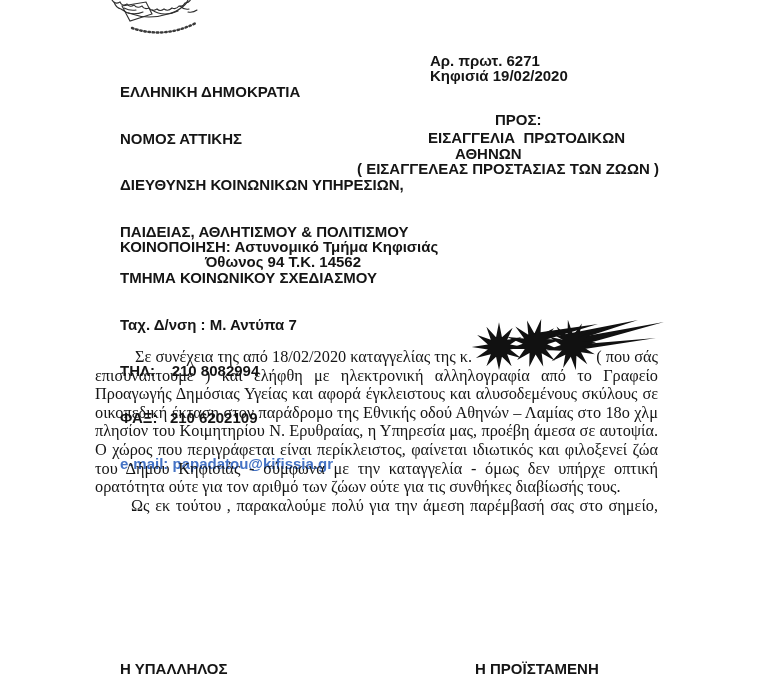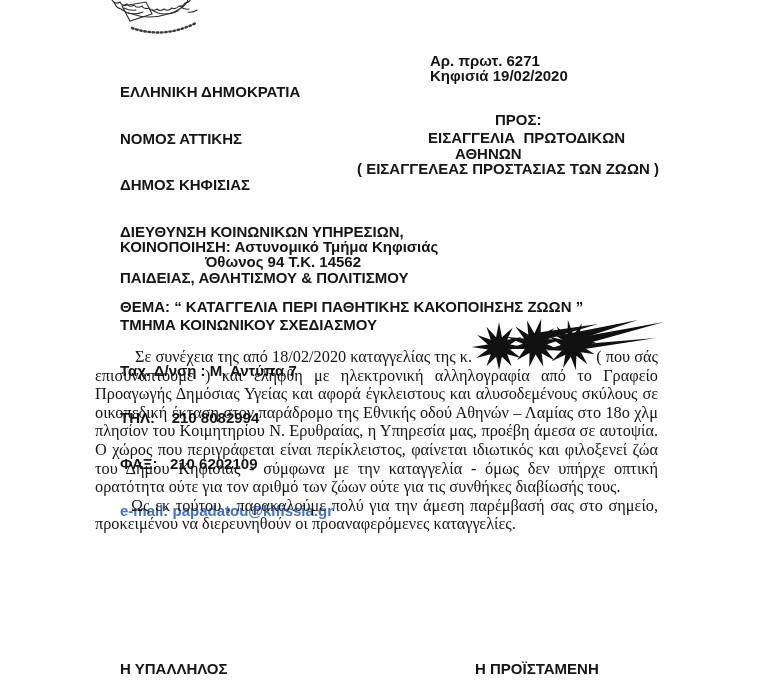--- a/index.html
+++ b/index.html
@@ -56,56 +56,53 @@
         <path d="M44,10 q6,4 13,4 q7,0 13,-3"></path>
         <path d="M72,6 q4,4 9,3 M80,12 q5,1 9,-2"></path>
       </g>
       <path d="M24,28 q32,11 64,-5" fill="none" stroke="#3a3a3a" stroke-width="2.4" stroke-dasharray="1.6,2.6" stroke-linecap="round"></path>
     </svg>
   </div>
 
   <div class="abs sans" id="hdr-left">
     <div class="hline">ΕΛΛΗΝΙΚΗ ΔΗΜΟΚΡΑΤΙΑ</div>
     <div class="hline">ΝΟΜΟΣ ΑΤΤΙΚΗΣ</div>
-    <div class="hline">ΔΗΜΟΣ ΚΗΦΙΣΙΑΣ</div>
     <div class="hline">ΔΙΕΥΘΥΝΣΗ ΚΟΙΝΩΝΙΚΩΝ ΥΠΗΡΕΣΙΩΝ,</div>
     <div class="hline">ΠΑΙΔΕΙΑΣ, ΑΘΛΗΤΙΣΜΟΥ &amp; ΠΟΛΙΤΙΣΜΟΥ</div>
     <div class="hline">ΤΜΗΜΑ ΚΟΙΝΩΝΙΚΟΥ ΣΧΕΔΙΑΣΜΟΥ</div>
     <div class="hline">Ταχ. Δ/νση : Μ. Αντύπα 7</div>
     <div class="hline">ΤΗΛ:    210 8082994</div>
     <div class="hline">ΦΑΞ:   210 6202109</div>
     <div class="hline email">e-mail: papadatou@kifissia.gr</div>
   </div>
 
   <div class="abs sans" id="proto">Αρ. πρωτ. 6271</div>
   <div class="abs sans" id="date">Κηφισιά 19/02/2020</div>
   <div class="abs sans" id="pros">ΠΡΟΣ:</div>
   <div class="abs sans" id="rec1">ΕΙΣΑΓΓΕΛΙΑ  ΠΡΩΤΟΔΙΚΩΝ</div>
   <div class="abs sans" id="rec2">ΑΘΗΝΩΝ</div>
   <div class="abs sans" id="rec3">( ΕΙΣΑΓΓΕΛΕΑΣ ΠΡΟΣΤΑΣΙΑΣ ΤΩΝ ΖΩΩΝ )</div>
 
   <div class="abs sans" id="koin1">ΚΟΙΝΟΠΟΙΗΣΗ: Αστυνομικό Τμήμα Κηφισιάς</div>
   <div class="abs sans" id="koin2">Όθωνος 94 Τ.Κ. 14562</div>
 
-  <div class="abs sans" id="subject">ΘΕΜΑ: “ ΚΑΤΑΓΓΕΛΙΑ ΠΕΡΙ ΠΑΘΗΤΙΚΗΣ ΚΑΚΟΠΟΙΗΣΗΣ ΖΩΩΝ ”</div>
 
   <div class="abs serif" id="body-text">
     <div class="l1">
       <span>Σε συνέχεια της από 18/02/2020 καταγγελίας της κ.</span>
       <span>( που σάς</span>
     </div>
     <div class="jline">επισυνάπτουμε ) και ελήφθη με ηλεκτρονική αλληλογραφία από το Γραφείο</div>
     <div class="jline">Προαγωγής Δημόσιας Υγείας και αφορά έγκλειστους και αλυσοδεμένους σκύλους σε</div>
     <div class="jline">οικοπεδική έκταση στον παράδρομο της Εθνικής οδού Αθηνών – Λαμίας στο 18ο χλμ</div>
     <div class="jline">πλησίον του Κοιμητηρίου Ν. Ερυθραίας, η Υπηρεσία μας, προέβη άμεσα σε αυτοψία.</div>
     <div class="jline">Ο χώρος που περιγράφεται είναι περίκλειστος, φαίνεται ιδιωτικός και φιλοξενεί ζώα</div>
     <div class="jline">του Δήμου Κηφισιάς - σύμφωνα με την καταγγελία - όμως δεν υπήρχε οπτική</div>
     <div>ορατότητα ούτε για τον αριθμό των ζώων ούτε για τις συνθήκες διαβίωσής τους.</div>
     <div class="jline indent">Ως εκ τούτου , παρακαλούμε πολύ για την άμεση παρέμβασή σας στο σημείο,</div>
-    <div>προκειμένου να διερευνηθούν οι προαναφερόμενες καταγγελίες.</div>
   </div>
 
   <div class="abs" id="redaction">
     <svg width="200" height="52" viewBox="0 0 200 52" aria-hidden="true">
       <defs>
         <polygon id="burst" points="24,0 10.6,2.8 20.8,12 7.8,7.8 12,20.8 2.8,10.6 0,25 -2.8,10.6 -12,20.8 -7.8,7.8 -22,12 -10.6,2.8 -26,0 -10.6,-2.8 -20.8,-13 -7.8,-7.8 -12,-22 -2.8,-10.6 0,-27 2.8,-10.6 13,-21 7.8,-7.8 21.5,-11 10.6,-2.8"></polygon>
       </defs>
       <g fill="#111111">
         <polygon points="96,22 196,4 110,28"></polygon>
         <polygon points="88,18 170,2 100,25"></polygon>

